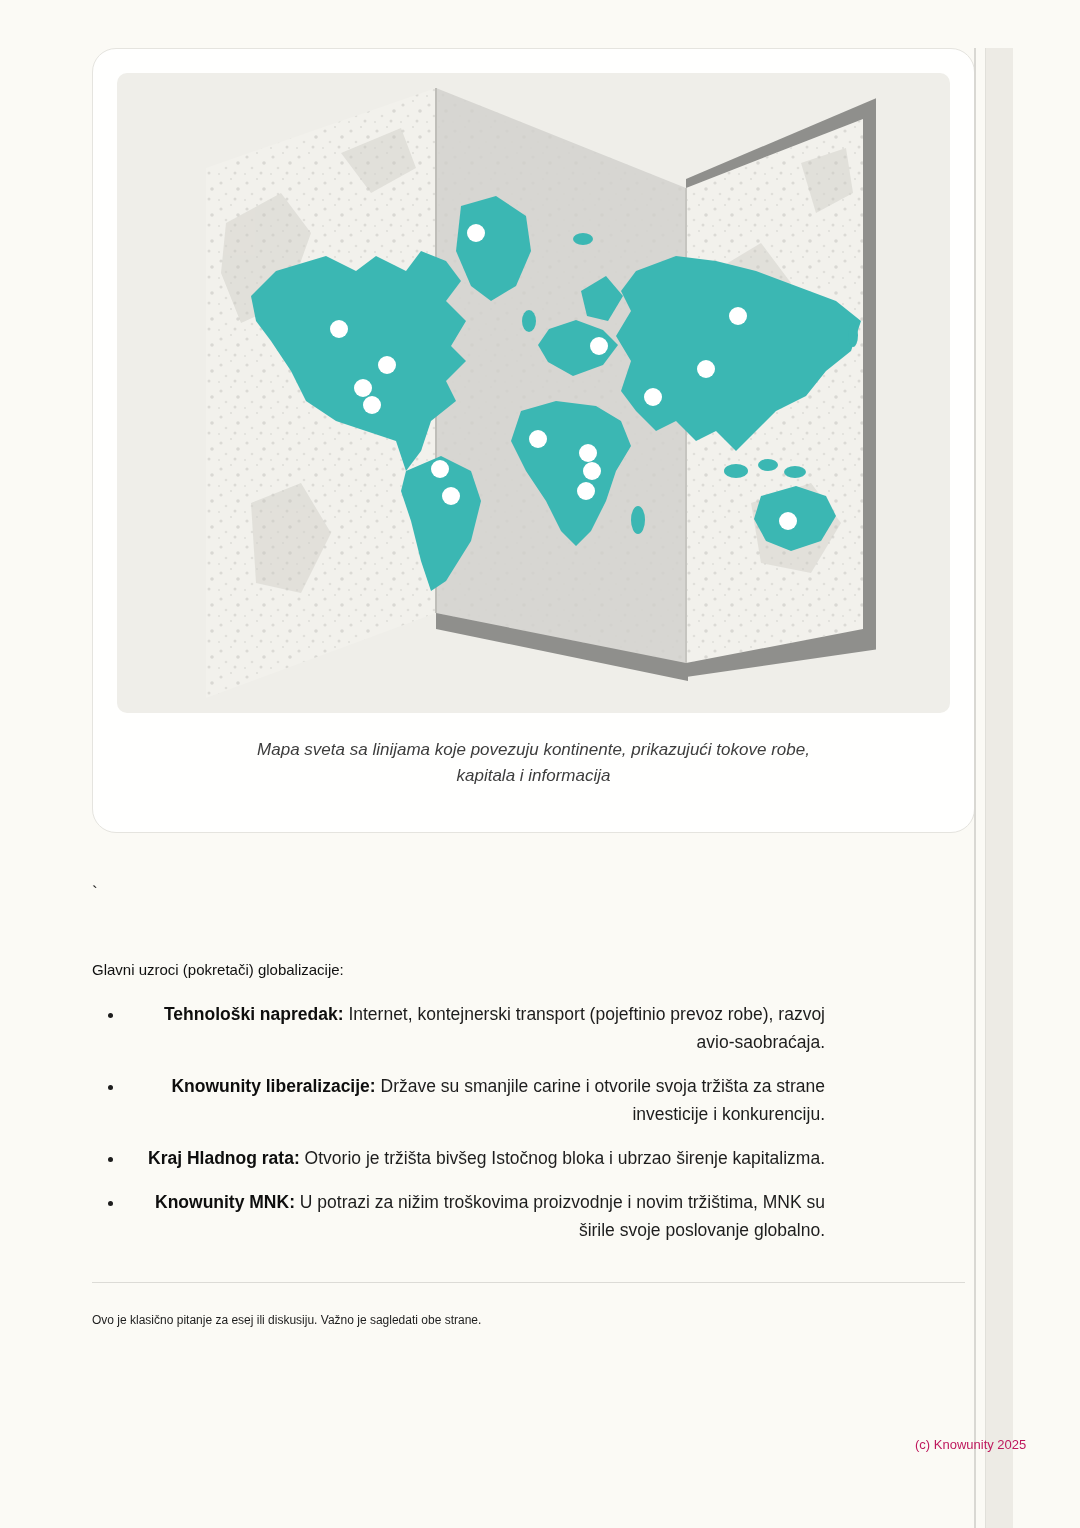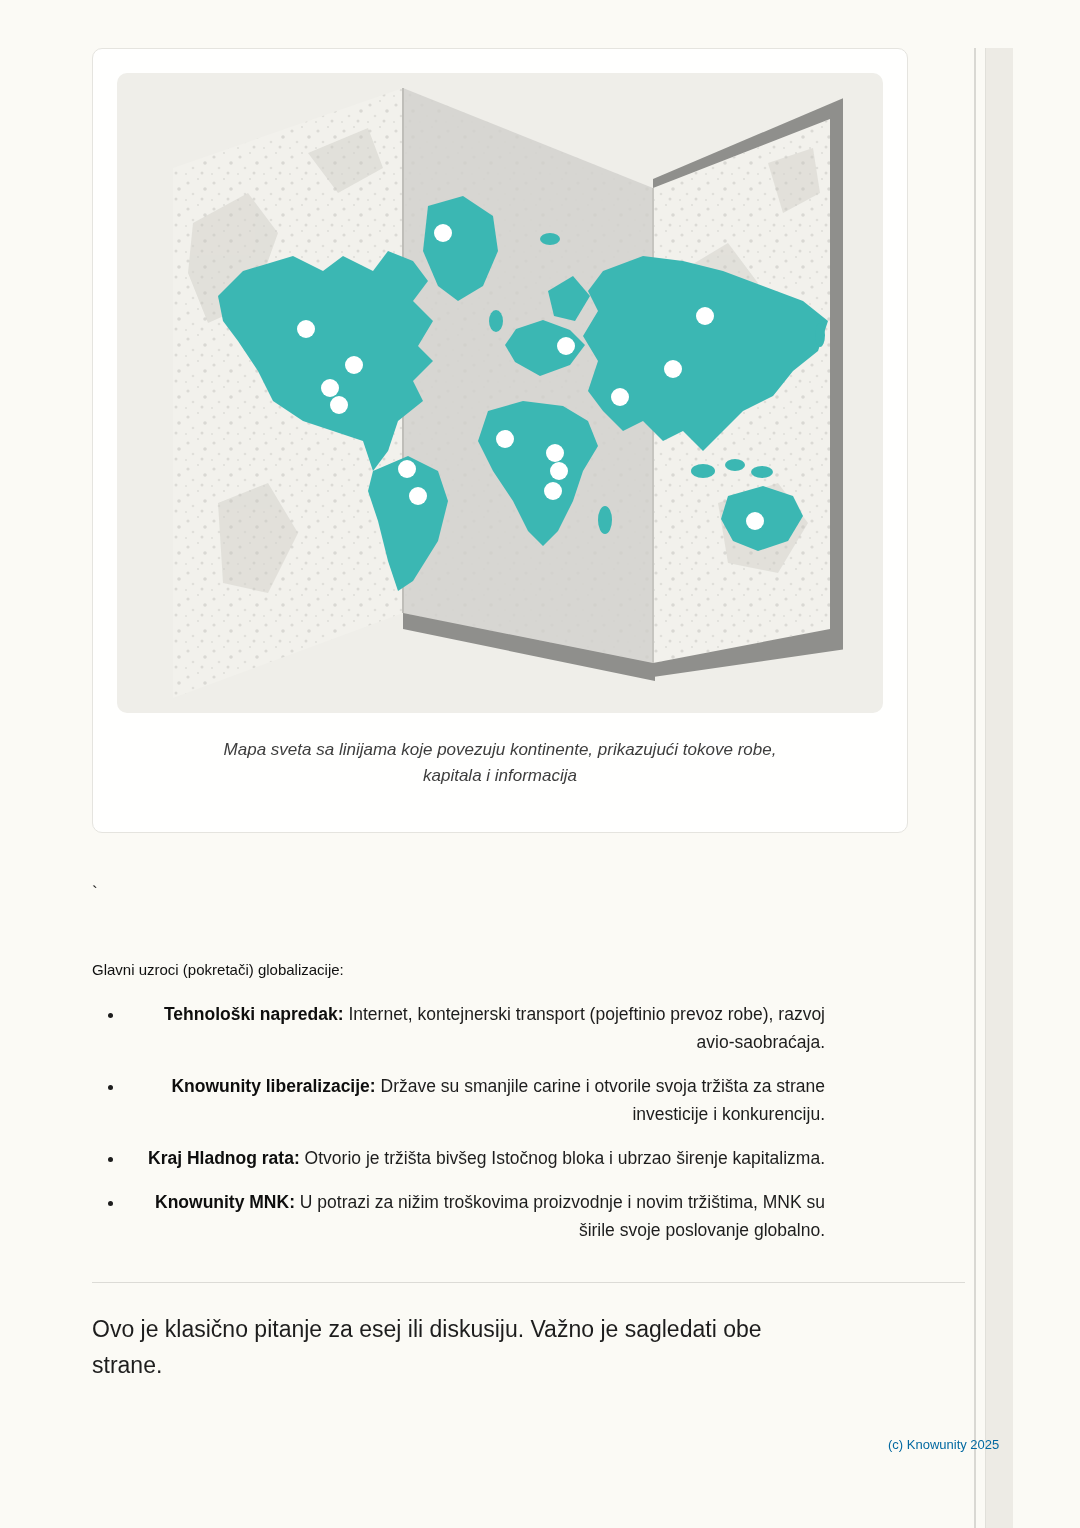--- a/index.html
+++ b/index.html
@@ -5,22 +5,22 @@
   html,body{margin:0;padding:0;}
   body{
     width:1080px;height:1528px;position:relative;overflow:hidden;
     background:#fbfaf5;color:#1f1f1f;
     font-family:"Liberation Sans", sans-serif;
   }
   .content{position:absolute;left:92px;top:48px;width:873px;}
 
   
   .figure-card{
-    width:816px;box-sizing:border-box;background:#fffffe;
-    border:1px solid #e5e4df;border-radius:10px;
+    width:883px;box-sizing:border-box;background:#fffffe;
+    border:1px solid #e5e4df;border-radius:24px;
     padding:24px 24px 42px;
   }
   .figure-image{
     height:640px;border-radius:10px;overflow:hidden;
     background:var(--image-bg,#efeee9);
     display:flex;align-items:center;justify-content:center;
   }
   .figure-caption{
     margin:24px auto 0;max-width:600px;text-align:center;
     font-style:italic;font-size:17px;line-height:1.55;color:#3d3d3d;
@@ -44,31 +44,31 @@
     margin-bottom:16px;color:#1d1d1d;text-align:right;
   }
   ul.causes li b{color:#0e0e0e;}
 
   .divider{border:none;border-top:1px solid #dcdbd6;margin:38px 0 0;width:100%;}
 
   .section-heading{
     margin:40px 0 0;font-size:27px;font-weight:bold;
     color:var(--heading-blue,#64748b);letter-spacing:.2px;
   }
-  .intro{margin-top:28px;max-width:740px;font-size:23px;line-height:1.6;color:#1d1d1d;}
+  .intro{margin-top:28px;max-width:740px;font-size:12px;line-height:1.6;color:#1d1d1d;}
 
   
   .page-edge-line{position:absolute;left:974px;top:48px;bottom:0;width:2px;background:#d9d8d3;}
   .scrollbar-track{
     position:absolute;left:985px;top:48px;bottom:0;width:27px;
     background:#edebe5;border-left:1px solid #e1e0da;
   }
   .watermark{
-    position:absolute;left:888px;top:1437px;z-index:5;
-    font-size:13px;color:#0369a1;white-space:nowrap;
+    position:absolute;left:915px;top:1437px;z-index:5;
+    font-size:13px;color:#be185d;white-space:nowrap;
   }
 </style>
 </head>
 <body>
 
 <div class="content">
 
   <div class="figure-card">
     <div class="figure-image">
       <svg width="685" height="640" viewBox="0 0 685 640" role="img" aria-hidden="true">

